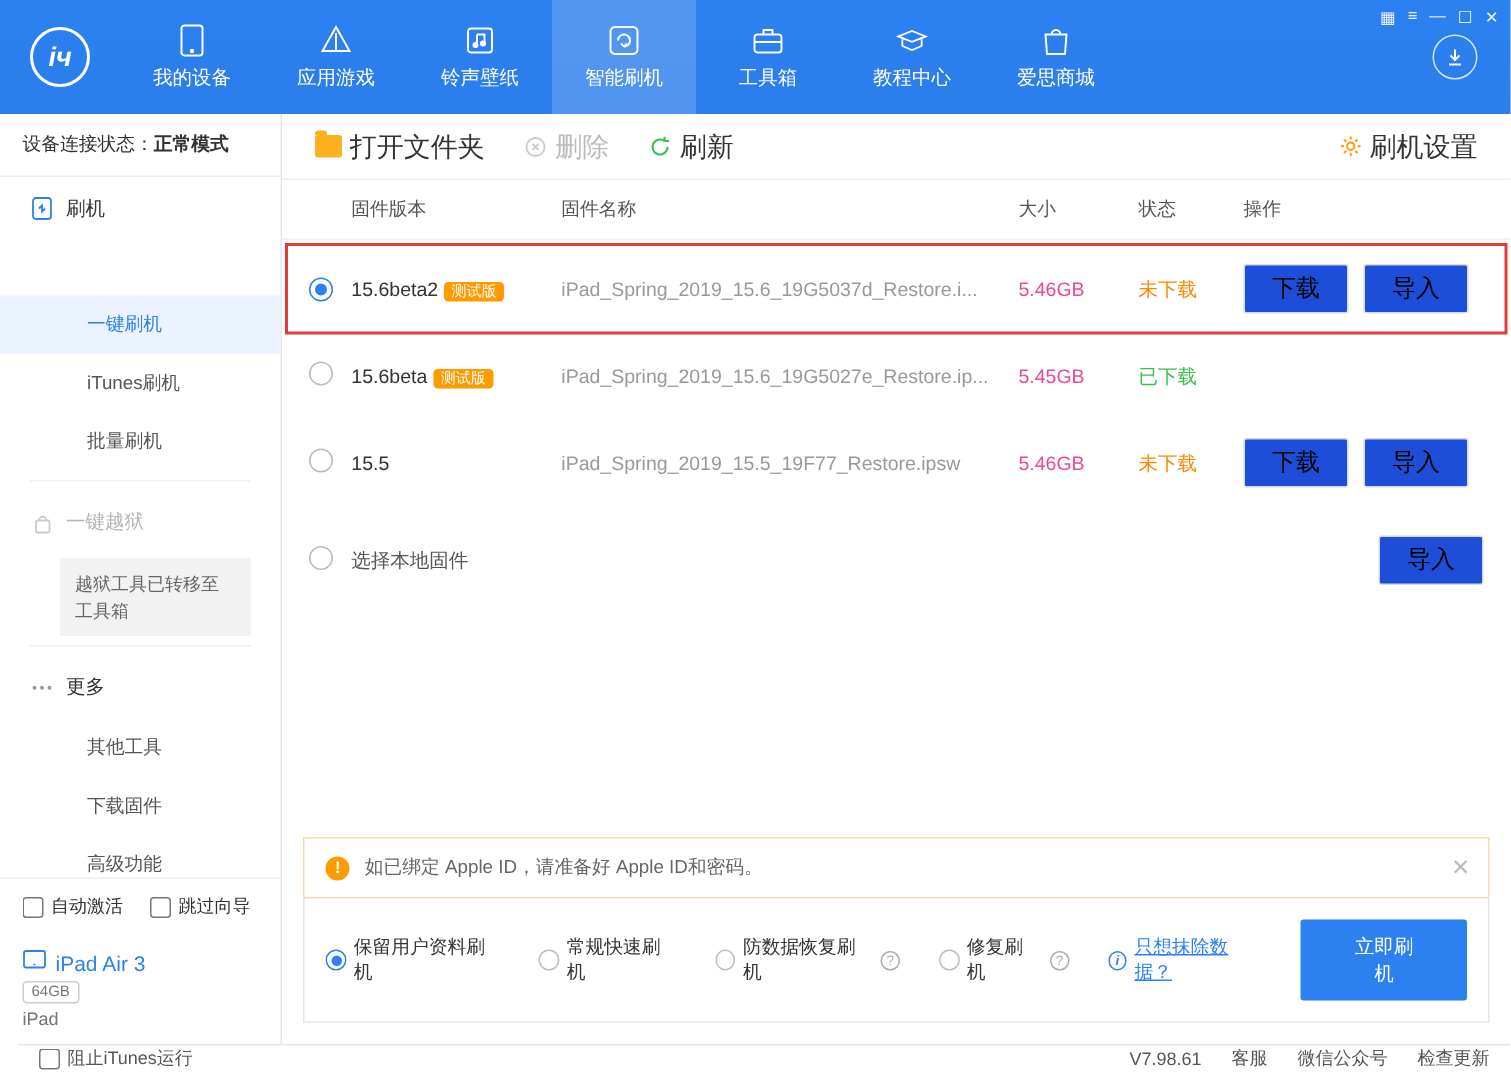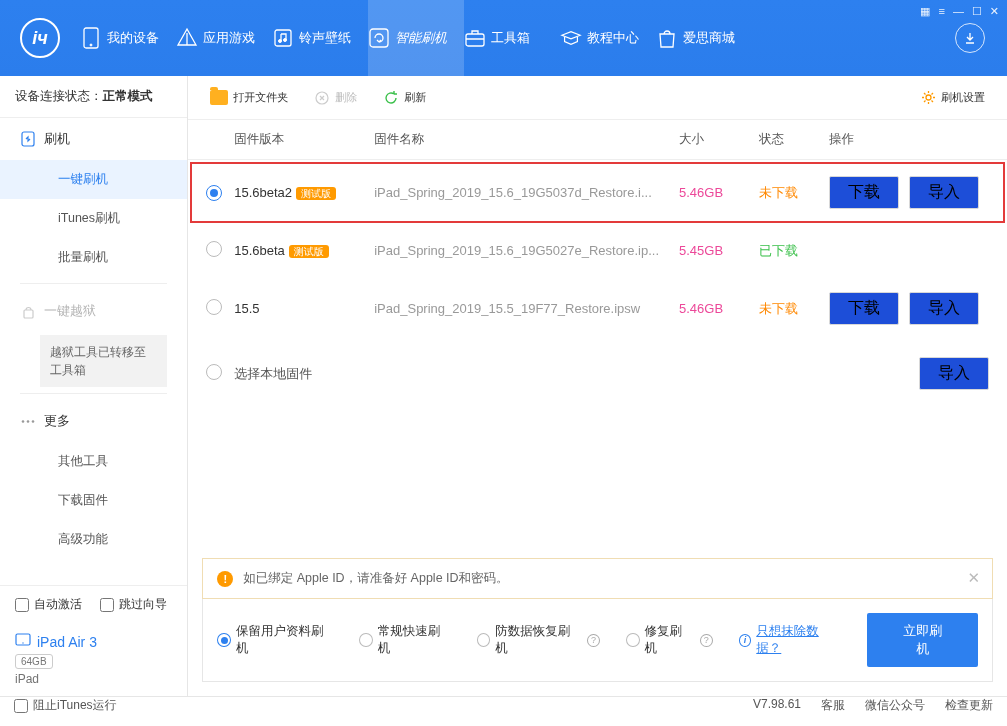--- a/index.html
+++ b/index.html
@@ -5,54 +5,54 @@
 * { margin: 0; padding: 0; box-sizing: border-box; font-family: "Microsoft YaHei", Arial, sans-serif; }
 body { width: 1007px; height: 726px; background: #fff; overflow: hidden; font-size: 13px; color: #333; }
 
 
 .top-header { height: 76px; background: linear-gradient(180deg, #2d80ef 0%, #2b7dec 100%); display: flex; align-items: center; color: #fff; position: relative; }
 .logo-block { display: flex; align-items: center; padding: 0 20px; gap: 20px; }
 .logo-circle { width: 40px; height: 40px; border-radius: 50%; border: 2px solid #fff; display: flex; align-items: center; justify-content: center; font-weight: bold; font-size: 18px; font-style: italic; }
 .logo-text .title { font-size: 20px; letter-spacing: 2px; }
 .logo-text .sub { font-size: 11px; opacity: .9; }
 .nav-tabs { flex: 1; display: flex; height: 100%; }
-.nav-tab { flex: 0 0 96px; display: flex; align-items: center; justify-content: flex-start; gap: 5px; cursor: pointer; font-size: 13px; }
-.nav-tab.active { background: rgba(255,255,255,.18); font-style: italic; }
+.nav-tab { flex: 0 0 96px; display: flex; flex-direction: column; align-items: center; justify-content: center; gap: 5px; cursor: pointer; font-size: 13px; }
+.nav-tab.active { background: rgba(255,255,255,.18); }
 .nav-tab .ico { width: 22px; height: 22px; display: flex; align-items: center; justify-content: center; }
 .nav-tab svg { fill: #fff; stroke: #fff; }
 .dl-circle { width: 30px; height: 30px; border: 1.5px solid rgba(255,255,255,.8); border-radius: 50%; display: flex; align-items: center; justify-content: center; margin-right: 22px; cursor: pointer; }
 .win-controls { position: absolute; top: 5px; right: 8px; display: flex; gap: 8px; font-size: 11px; }
 .win-controls span { cursor: pointer; opacity: .9; }
 
 
 .body-wrap { display: flex; height: calc(100% - 76px - 30px); }
 .sidebar { width: 194px; border-right: 1px solid #e6e6e6; display: flex; flex-direction: column; }
 .conn-status { padding: 12px 15px; font-size: 12.5px; border-bottom: 1px solid #eee; }
 .conn-status b { font-weight: 600; }
 .side-list { flex: 1; overflow-y: auto; }
 .side-cat { display: flex; align-items: center; gap: 8px; padding: 12px 20px; font-size: 13px; color: #333; cursor: pointer; }
 .side-cat.disabled { color: #b5b5b5; }
 .side-cat .ico { width: 16px; height: 16px; display: flex; align-items: center; justify-content: center; }
 .side-item { padding: 11px 20px 11px 58px; font-size: 12.5px; color: #555; cursor: pointer; }
-.side-item.active { background: #eaf3ff; color: #2d80ef; }
+.side-item.active { background: #eaf3ff; color: #2d80ef; margin-top: 37px; }
 .side-item.note { background: #f2f2f2; margin: 3px 20px 3px 40px; padding: 8px 10px; font-size: 12px; color: #666; line-height: 1.5; }
 .side-sep { border: none; border-top: 1px solid #eee; margin: 6px 20px; }
 .side-bottom { border-top: 1px solid #eee; }
 .side-chk-row { padding: 10px 15px; display: flex; gap: 18px; font-size: 12px; align-items: center; }
 .chk { display: inline-flex; align-items: center; gap: 5px; }
 .chk input { width: 14px; height: 14px; }
 .device-block { padding: 10px 15px; }
 .device-block .dev-name { color: #2d80ef; font-size: 14px; display: flex; align-items: center; gap: 6px; }
 .device-block .dev-tag { display: inline-block; border: 1px solid #ccc; border-radius: 3px; font-size: 10px; padding: 1px 5px; color: #777; margin-top: 4px; }
 .device-block .dev-type { font-size: 12px; color: #737373; margin-top: 3px; }
 
 
 .main { flex: 1; display: flex; flex-direction: column; }
 .toolbar { height: 44px; display: flex; align-items: center; padding: 0 14px; gap: 10px; border-bottom: 1px solid #eee; }
-.tool-btn { display: flex; align-items: center; gap: 5px; padding: 5px 8px; cursor: pointer; font-size: 11px; }
+.tool-btn { display: flex; align-items: center; gap: 5px; padding: 5px 8px; cursor: pointer; font-size: 18px; }
 .tool-btn.disabled { color: #bbb; }
 .tool-spacer { flex: 1; }
 .tool-ico { width: 16px; height: 16px; display: flex; align-items: center; justify-content: center; }
 .folder-ico { width: 18px; height: 15px; background: #ffb020; border-radius: 2px; position: relative; }
 .folder-ico::before { content: ""; position: absolute; top: -3px; left: 0; width: 8px; height: 3px; background: #ffb020; border-radius: 2px 2px 0 0; }
 
 .table-head { display: flex; padding: 11px 18px; border-bottom: 1px solid #eee; font-size: 12.5px; color: #555; }
 .col-radio { width: 28px; }
 .col-version { width: 140px; }
 .col-name { flex: 1; }
@@ -80,21 +80,21 @@
 .flash-options { margin: 0 14px 14px 14px; border: 1px solid #e6e6e6; border-top: none; padding: 14px; display: flex; align-items: center; gap: 26px; font-size: 12.5px; }
 .opt { display: flex; align-items: center; gap: 5px; }
 .opt .radio { width: 14px; height: 14px; }
 .opt .radio.checked::after { width: 7px; height: 7px; }
 .q-ico { width: 13px; height: 13px; border: 1px solid #aaa; color: #aaa; border-radius: 50%; display: inline-flex; align-items: center; justify-content: center; font-size: 9px; margin-left: 2px; }
 .info-ico { width: 13px; height: 13px; border: 1px solid #2d80ef; color: #2d80ef; border-radius: 50%; display: inline-flex; align-items: center; justify-content: center; font-size: 9px; font-style: italic; font-weight: bold; }
 .erase-link { color: #2d80ef; text-decoration: underline; cursor: pointer; }
 .flash-btn { background: #2d80ef; color: #fff; border: none; padding: 9px 30px; font-size: 13px; border-radius: 2px; cursor: pointer; margin-left: auto; }
 
 
-.footer { height: 18px; border-top: 1px solid #e6e6e6; display: flex; padding: 0 14px; font-size: 12px; color: #555; gap: 20px; }
+.footer { height: 18px; border-top: 1px solid #e6e6e6; display: flex; align-items: center; padding: 0 14px; font-size: 12px; color: #555; gap: 20px; margin-left: 12px; }
 .footer .spacer { flex: 1; }
 </style>
 </head>
 <body>
 
 <div class="top-header">
   <div class="win-controls">
     <span>▦</span>
     <span>≡</span>
     <span>—</span>

